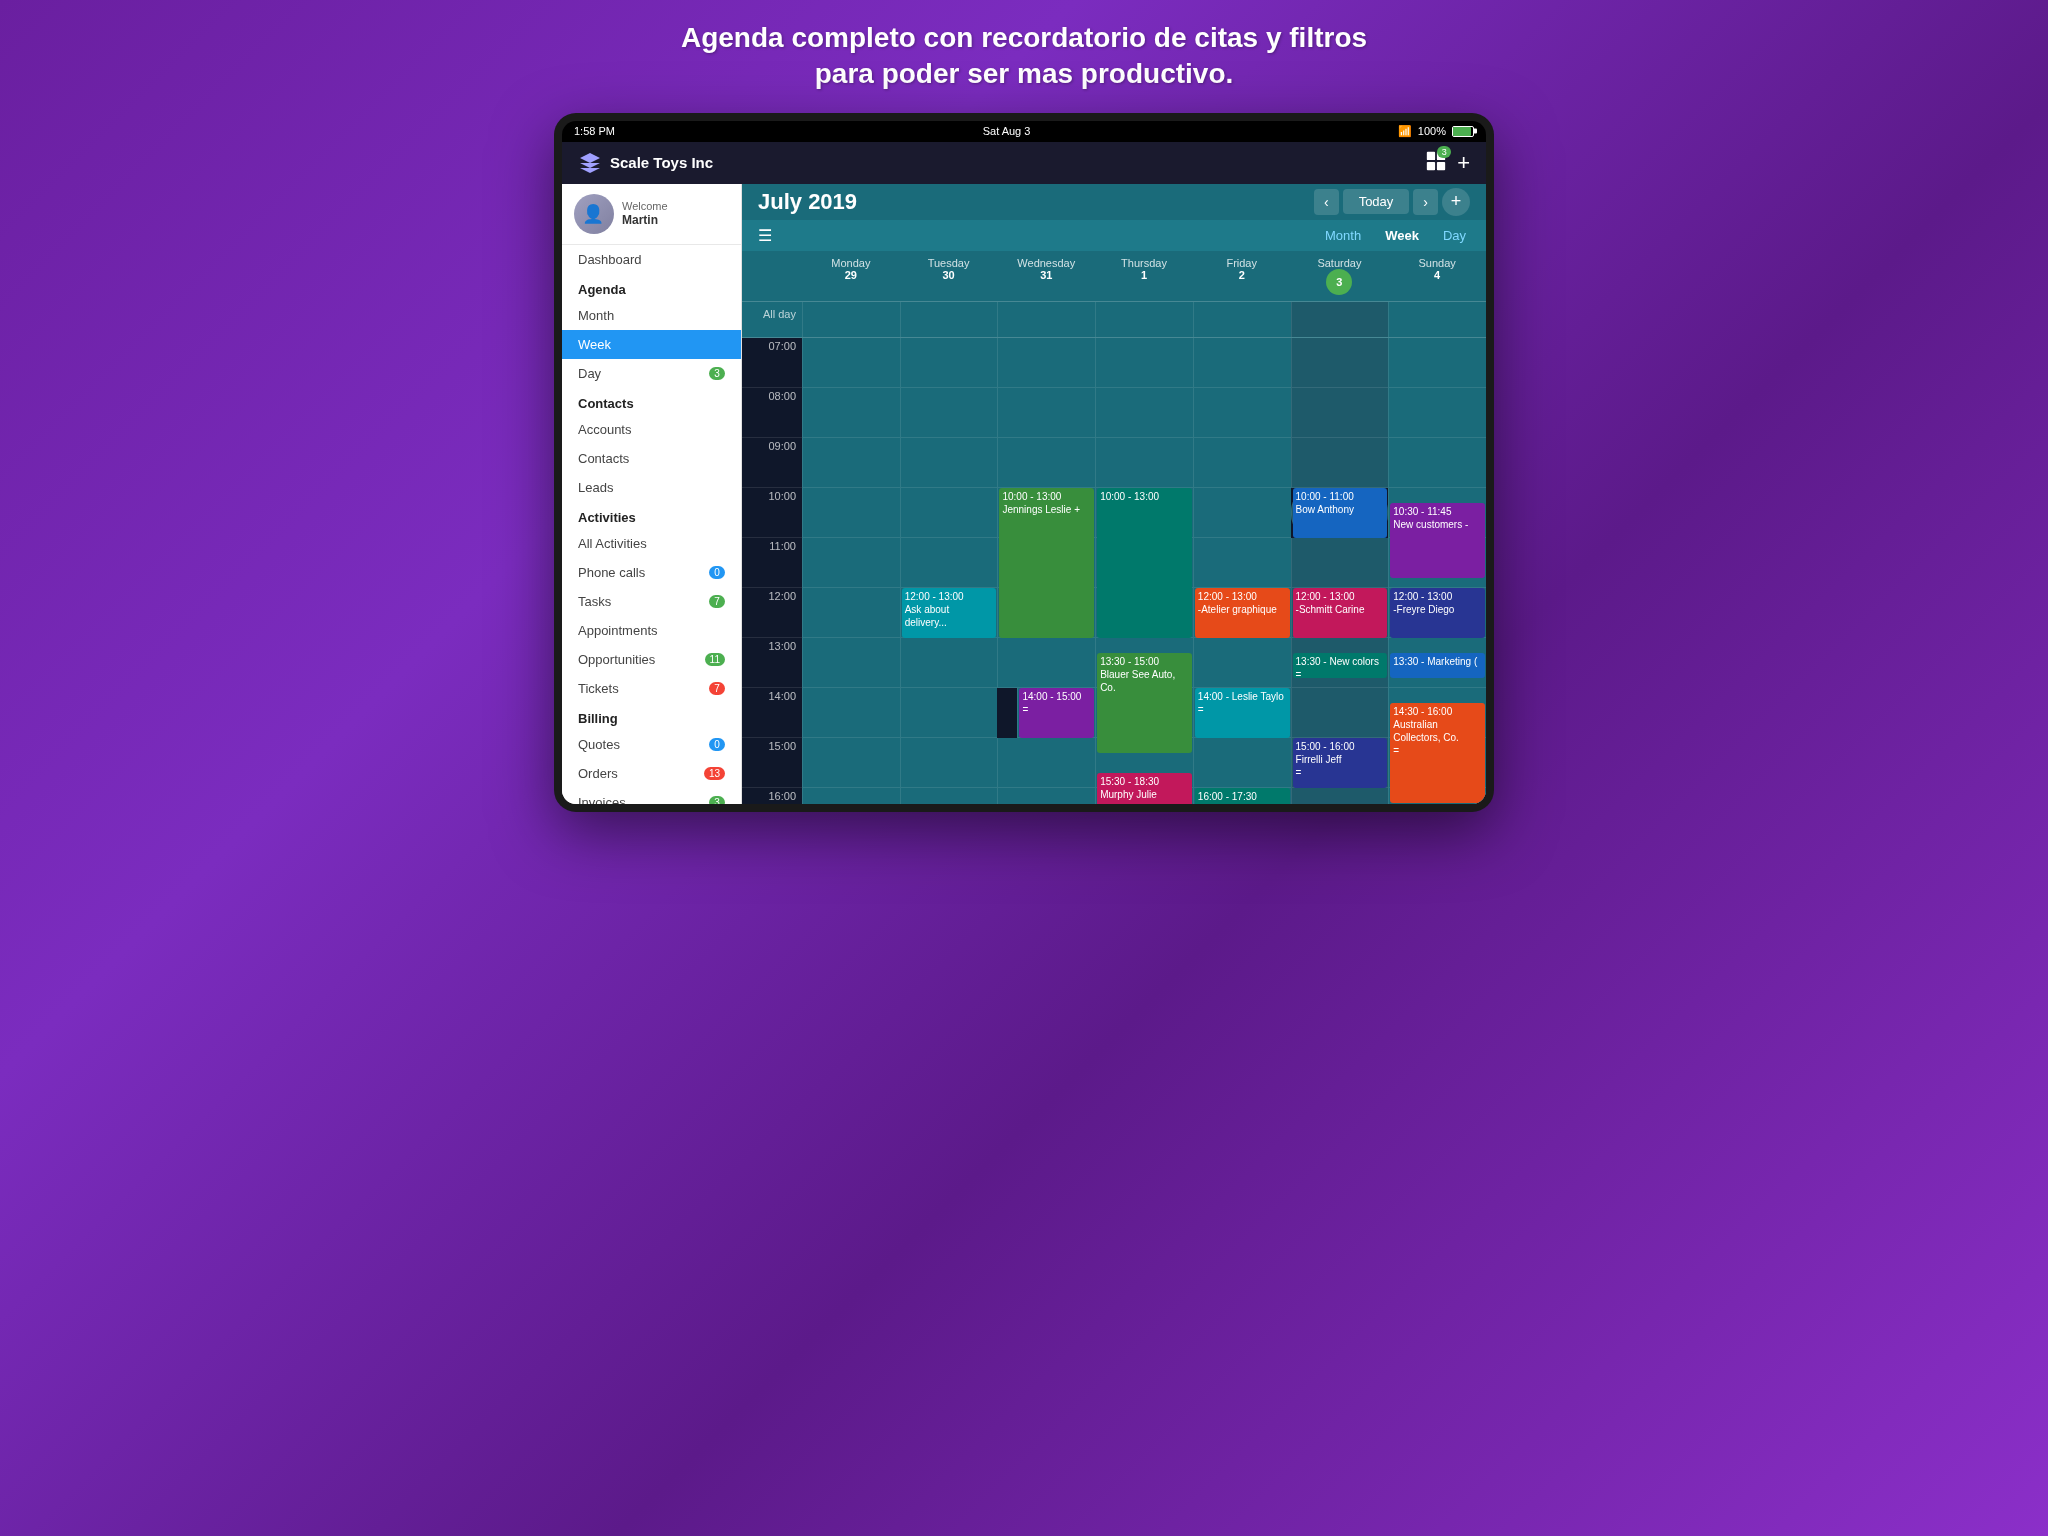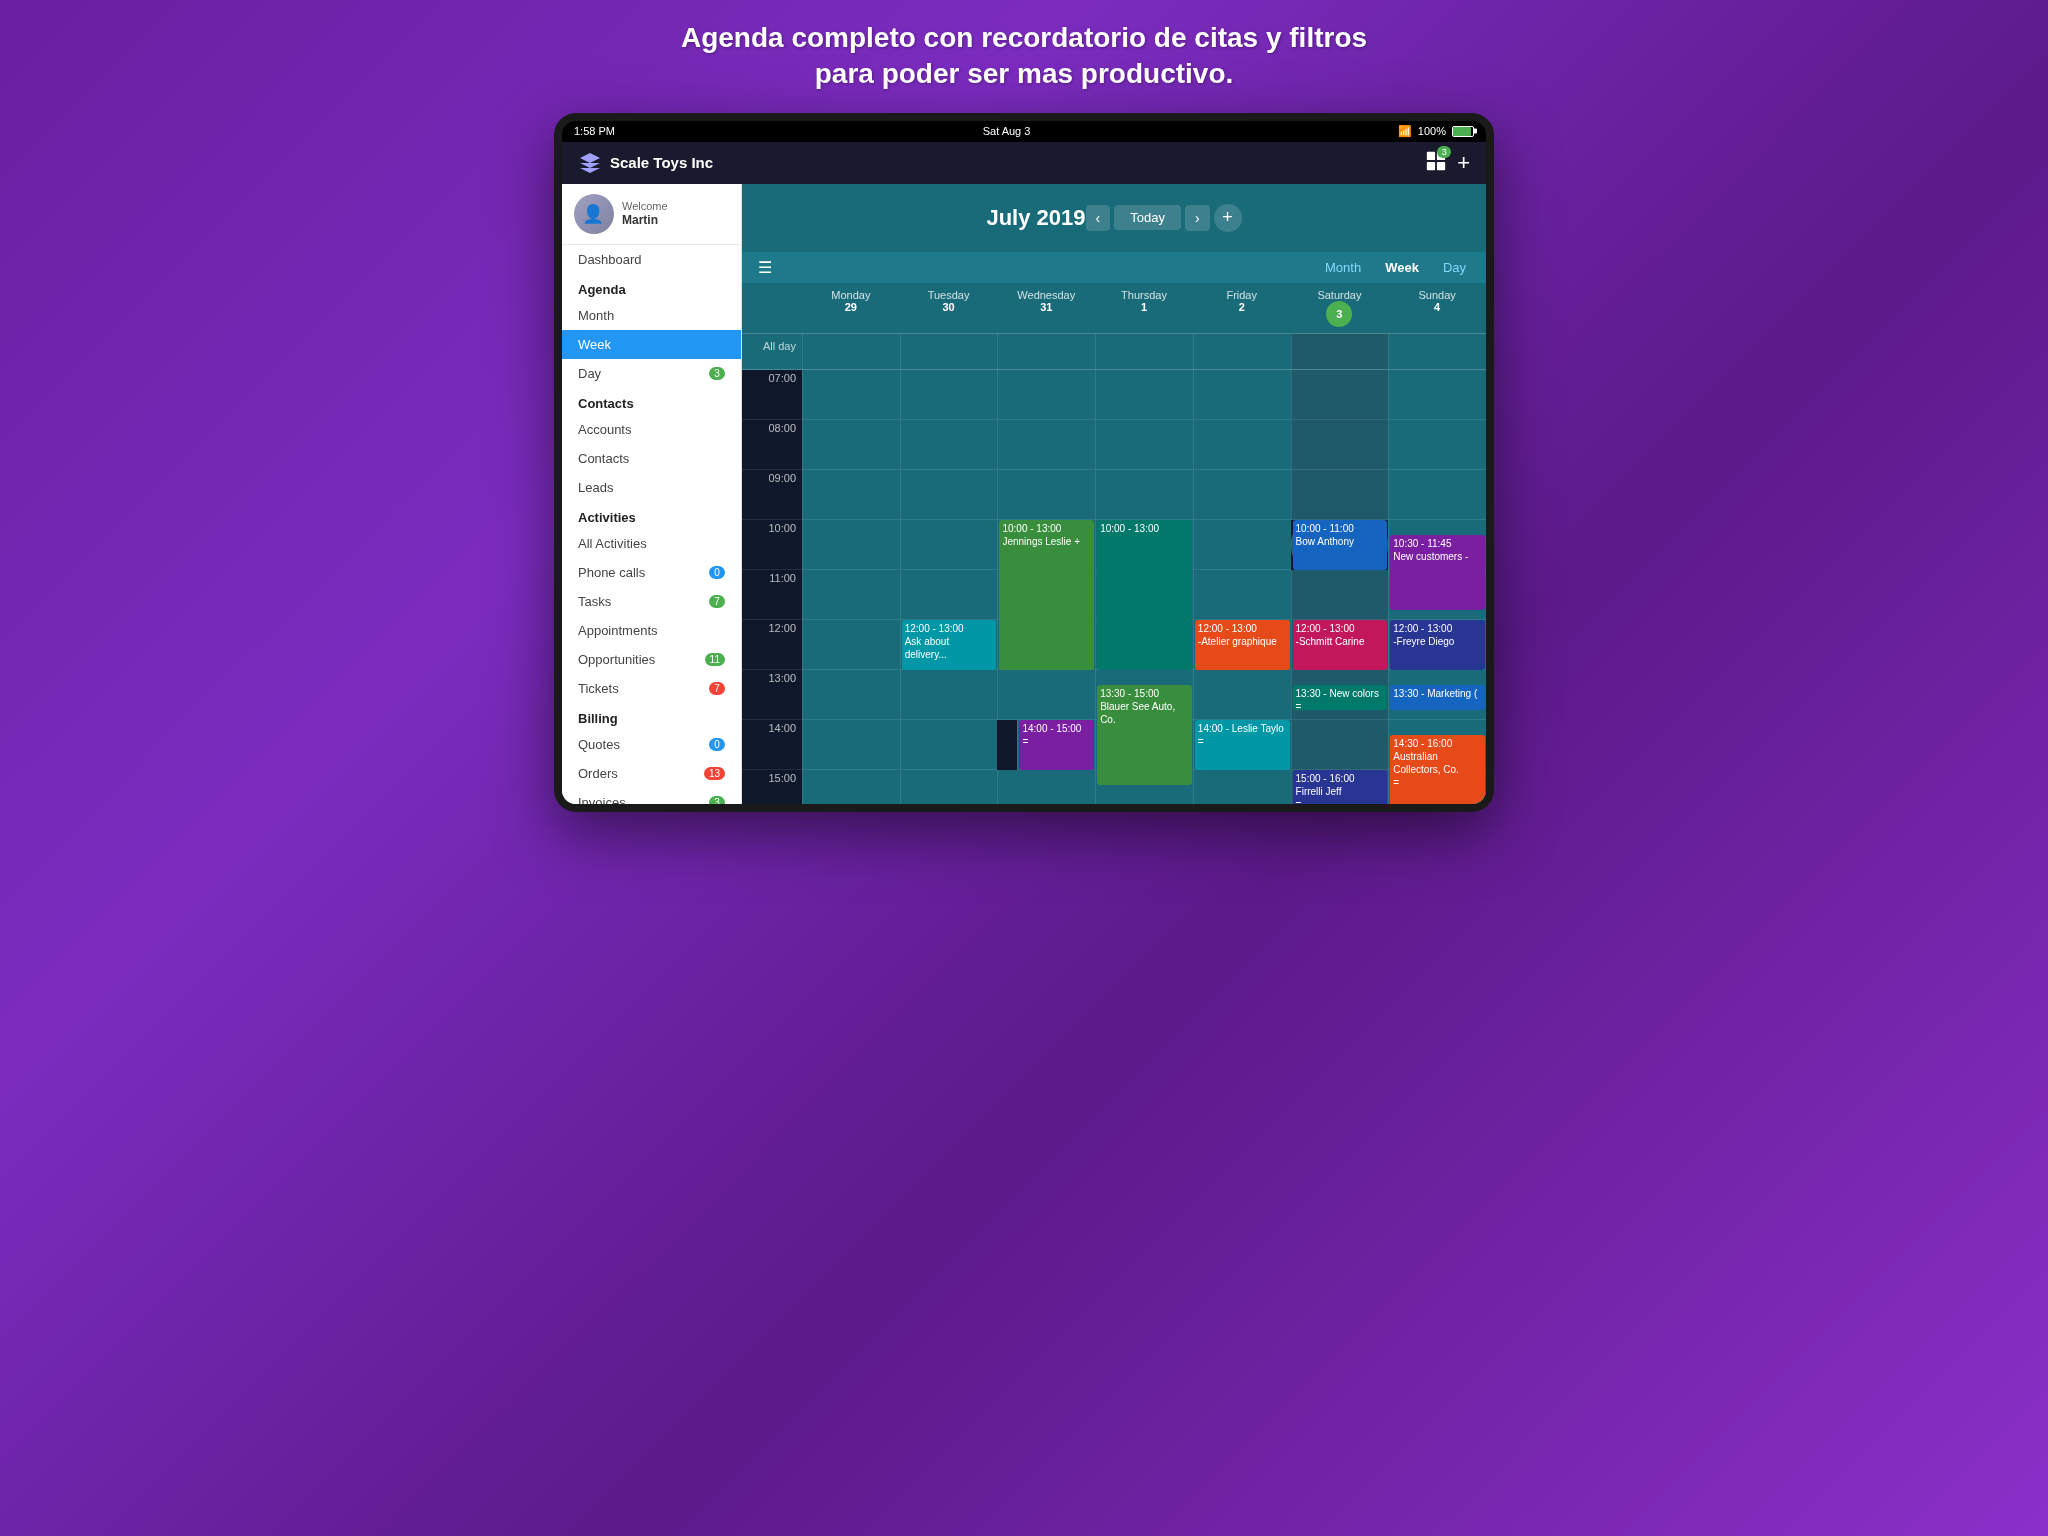--- a/index.html
+++ b/index.html
@@ -188,24 +188,24 @@
     
     .calendar-area {
       flex: 1;
       display: flex;
       flex-direction: column;
       overflow: hidden;
       background: #1a6b7a;
     }
     .calendar-header {
       background: #1a6b7a;
-      padding: 20px 16px;
-      display: flex;
-      align-items: center;
-      justify-content: center;
+      padding: 4px 16px;
+      display: flex;
+      align-items: center;
+      justify-content: space-between;
       color: white;
     }
     .calendar-title {
       font-size: 22px;
       font-weight: 600;
       color: white;
     }
     .calendar-nav {
       display: flex;
       align-items: center;
@@ -726,21 +726,21 @@
             <div class="time-cell"></div>
             <div class="time-cell"></div>
             <div class="time-cell" style="position:relative;">
               <div class="event pink" style="top:15px;height:85px;margin-top:20px;">
                 <div>15:30 - 18:30</div>
                 <div>Murphy Julie</div>
               </div>
             </div>
             <div class="time-cell"></div>
             <div class="time-cell sat" style="position:relative;">
-              <div class="event indigo" style="top:0;height:65px;">
+              <div class="event indigo" style="top:0;height:50px;">
                 <div>15:00 - 16:00</div>
                 <div>Firrelli Jeff</div>
                 <div>=</div>
               </div>
             </div>
             <div class="time-cell"></div>
 
             <div class="time-label">16:00</div>
             <div class="time-cell"></div>
             <div class="time-cell"></div>

